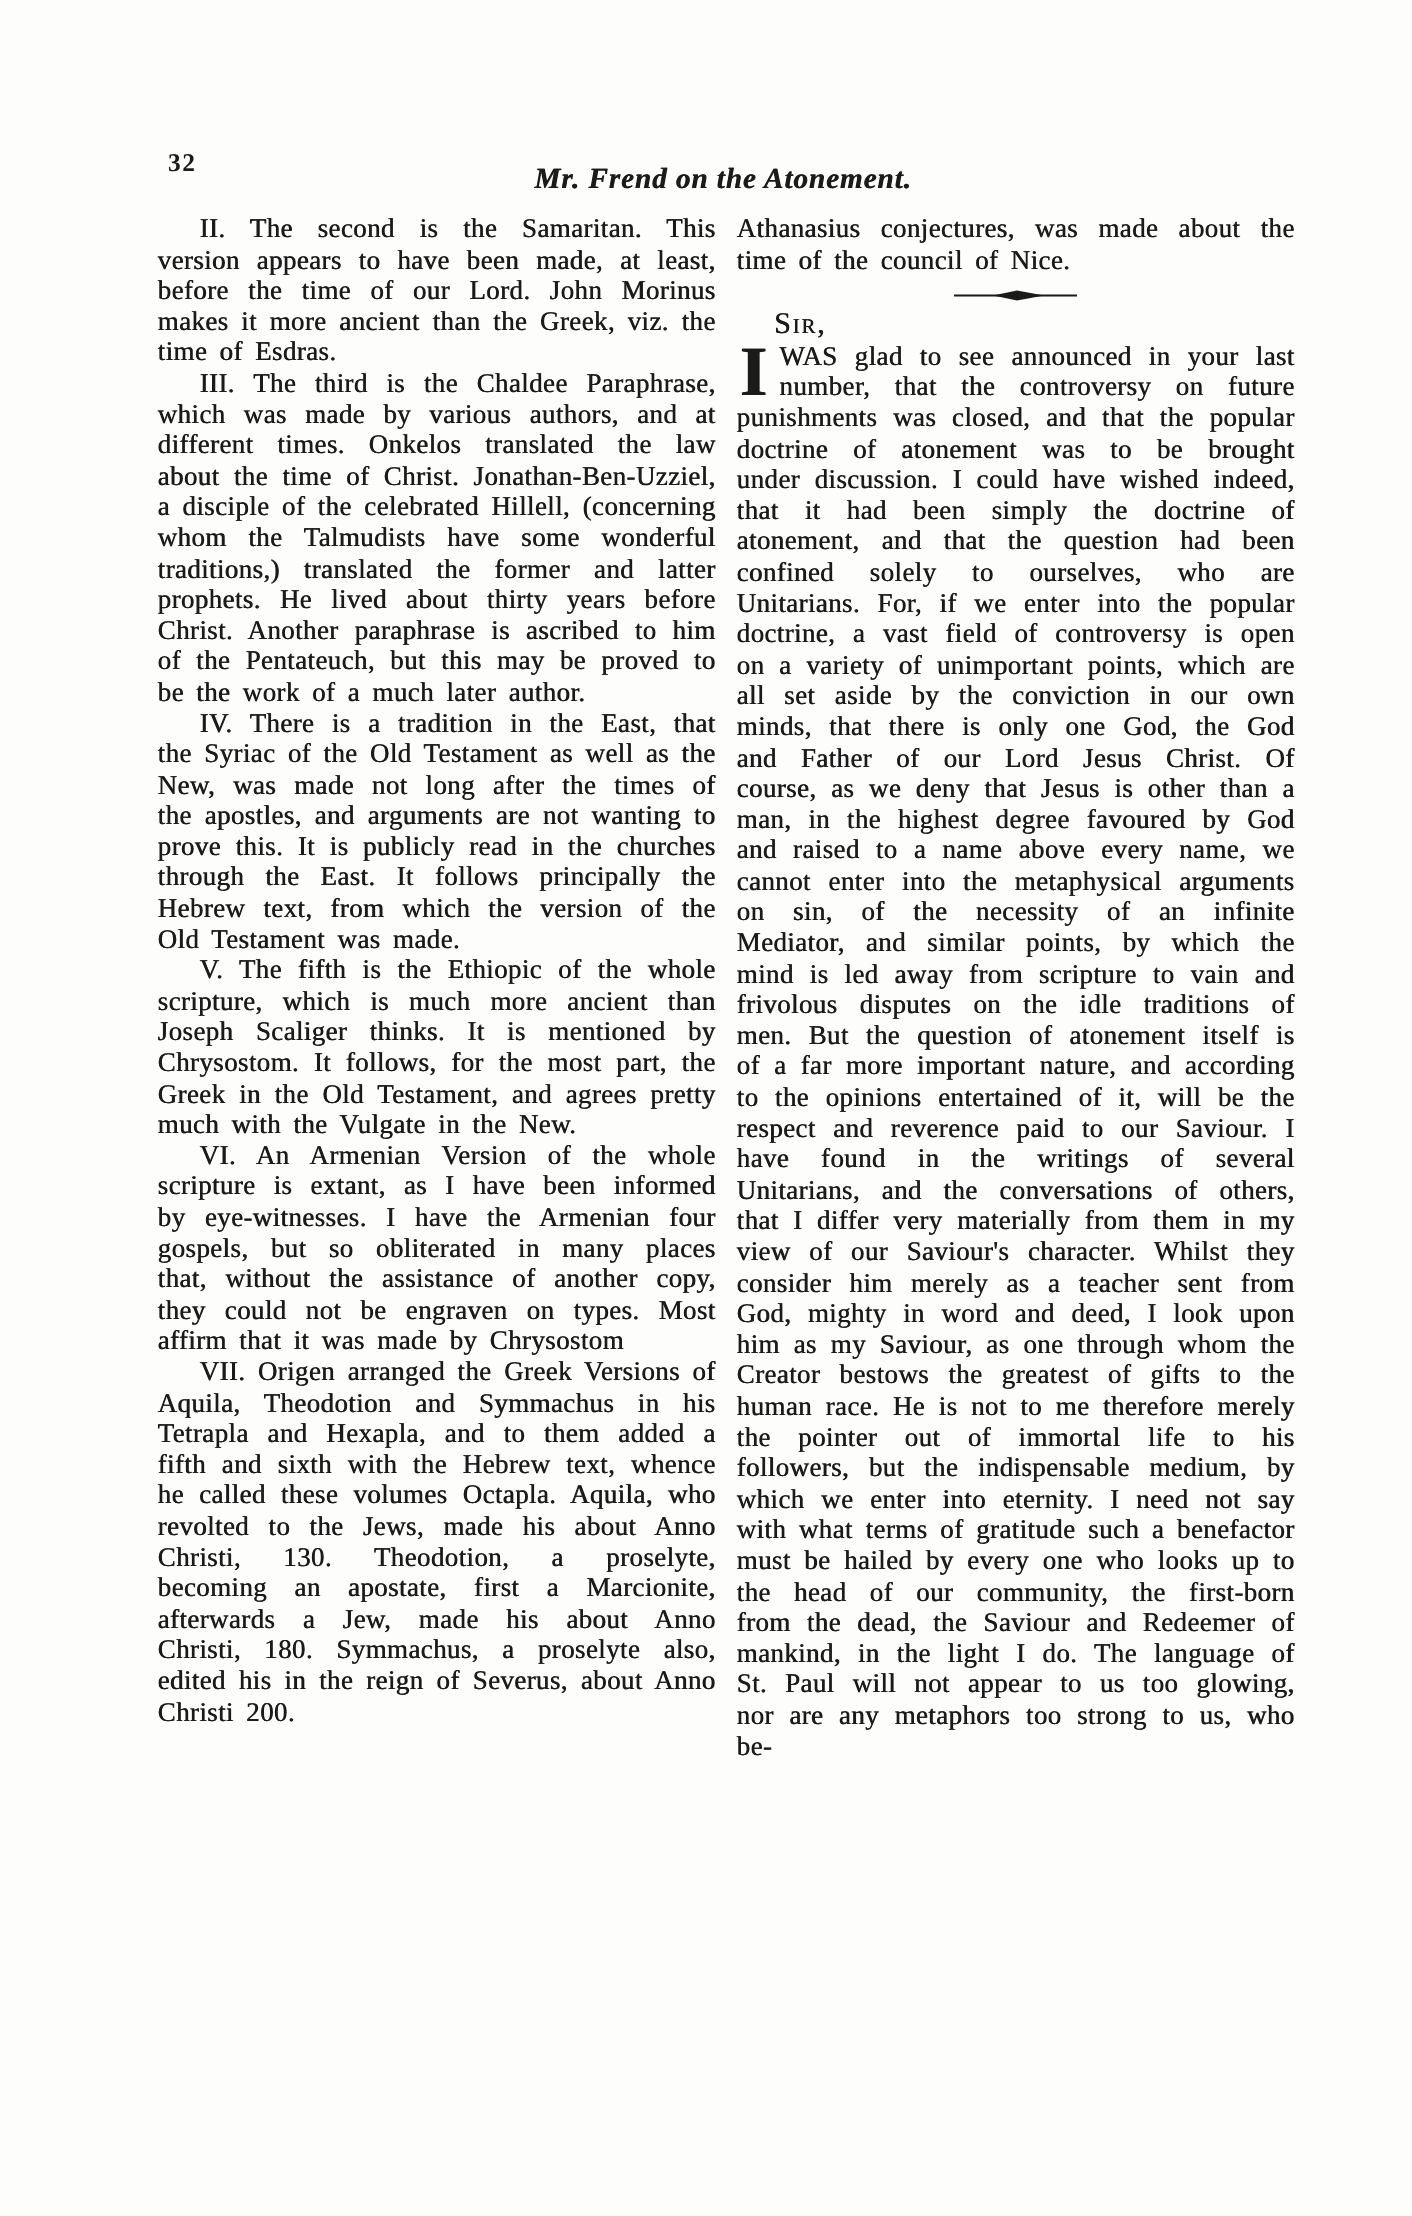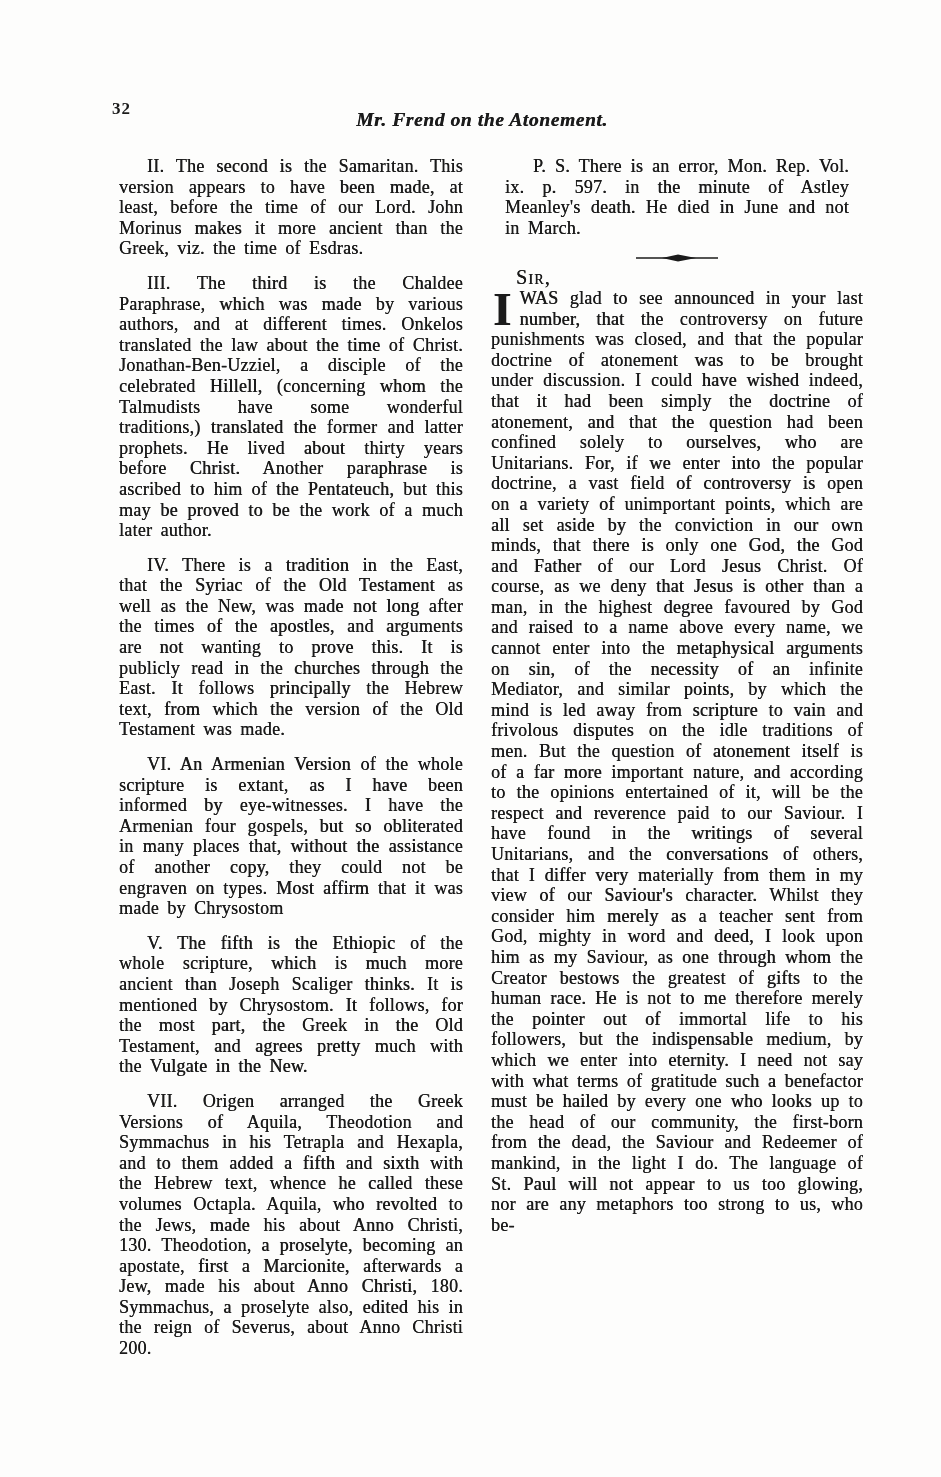--- a/index.html
+++ b/index.html
@@ -25,21 +25,21 @@
     position:absolute;top:142px;left:105px;
     display:flex;gap:14px;
   }
   .col{
     width:372px;
     text-align:justify;
     font-size:18px;line-height:20.6px;
     letter-spacing:0.25px;word-spacing:3.5px;
     text-shadow:0.35px 0 0 currentColor;
   }
-  .para{margin:14px;}
+  .para{margin:0;}
   .para.indent{text-indent:28px;}
   .divider{display:flex;justify-content:center;align-items:center;margin:8px 0 3px 0;height:12px;}
   .salutation{
     margin:0;text-indent:25px;
     font-variant:small-caps;letter-spacing:1.2px;font-size:20px;
   }
   .letter{margin:0;}
   .dropcap{
     float:left;
     font-size:47px;line-height:36px;
@@ -57,27 +57,27 @@
     <span class="pagenum">32</span>
     <span class="title">Mr. Frend on the Atonement.</span>
   </header>
 
   <main class="columns">
 
     <section class="col">
       <p class="para indent">II. The second is the Samaritan. This version appears to have been made, at least, before the time of our Lord. John Morinus makes it more ancient than the Greek, viz. the time of Esdras.</p>
       <p class="para indent">III. The third is the Chaldee Paraphrase, which was made by various authors, and at different times. Onkelos translated the law about the time of Christ. Jonathan-Ben-Uzziel, a disciple of the celebrated Hillell, (concerning whom the Talmudists have some wonderful traditions,) translated the former and latter prophets. He lived about thirty years before Christ. Another paraphrase is ascribed to him of the Pentateuch, but this may be proved to be the work of a much later author.</p>
       <p class="para indent">IV. There is a tradition in the East, that the Syriac of the Old Testament as well as the New, was made not long after the times of the apostles, and arguments are not wanting to prove this. It is publicly read in the churches through the East. It follows principally the Hebrew text, from which the version of the Old Testament was made.</p>
+      <p class="para indent">V. The fifth is the Ethiopic of the whole scripture, which is much more ancient than Joseph Scaliger thinks. It is mentioned by Chrysostom. It follows, for the most part, the Greek in the Old Testament, and agrees pretty much with the Vulgate in the New.</p>
       <p class="para indent">VI. An Armenian Version of the whole scripture is extant, as I have been informed by eye-witnesses. I have the Armenian four gospels, but so obliterated in many places that, without the assistance of another copy, they could not be engraven on types. Most affirm that it was made by Chrysostom</p>
-      <p class="para indent">V. The fifth is the Ethiopic of the whole scripture, which is much more ancient than Joseph Scaliger thinks. It is mentioned by Chrysostom. It follows, for the most part, the Greek in the Old Testament, and agrees pretty much with the Vulgate in the New.</p>
       <p class="para indent">VII. Origen arranged the Greek Versions of Aquila, Theodotion and Symmachus in his Tetrapla and Hexapla, and to them added a fifth and sixth with the Hebrew text, whence he called these volumes Octapla. Aquila, who revolted to the Jews, made his about Anno Christi, 130. Theodotion, a proselyte, becoming an apostate, first a Marcionite, afterwards a Jew, made his about Anno Christi, 180. Symmachus, a proselyte also, edited his in the reign of Severus, about Anno Christi 200.</p>
     </section>
 
     <section class="col">
-      <p class="para indent">P. S. There is an error, Mon. Rep. Vol. ix. p. 597. in the minute of Astley Meanley's death. He died in June and not in March.</p>
+      <p class="para">Athanasius conjectures, was made about the time of the council of Nice.</p>
 
       <div class="divider">
         <svg width="82" height="10" viewBox="0 0 82 10" aria-hidden="true">
           <path d="M0 5 H82" stroke="#1b1b1b" stroke-width="1.4" fill="none"></path>
           <polygon points="26,5 42,1.6 60,5 42,8.4" fill="#1b1b1b"></polygon>
         </svg>
       </div>
 
       <p class="salutation">Sir,</p>
 

